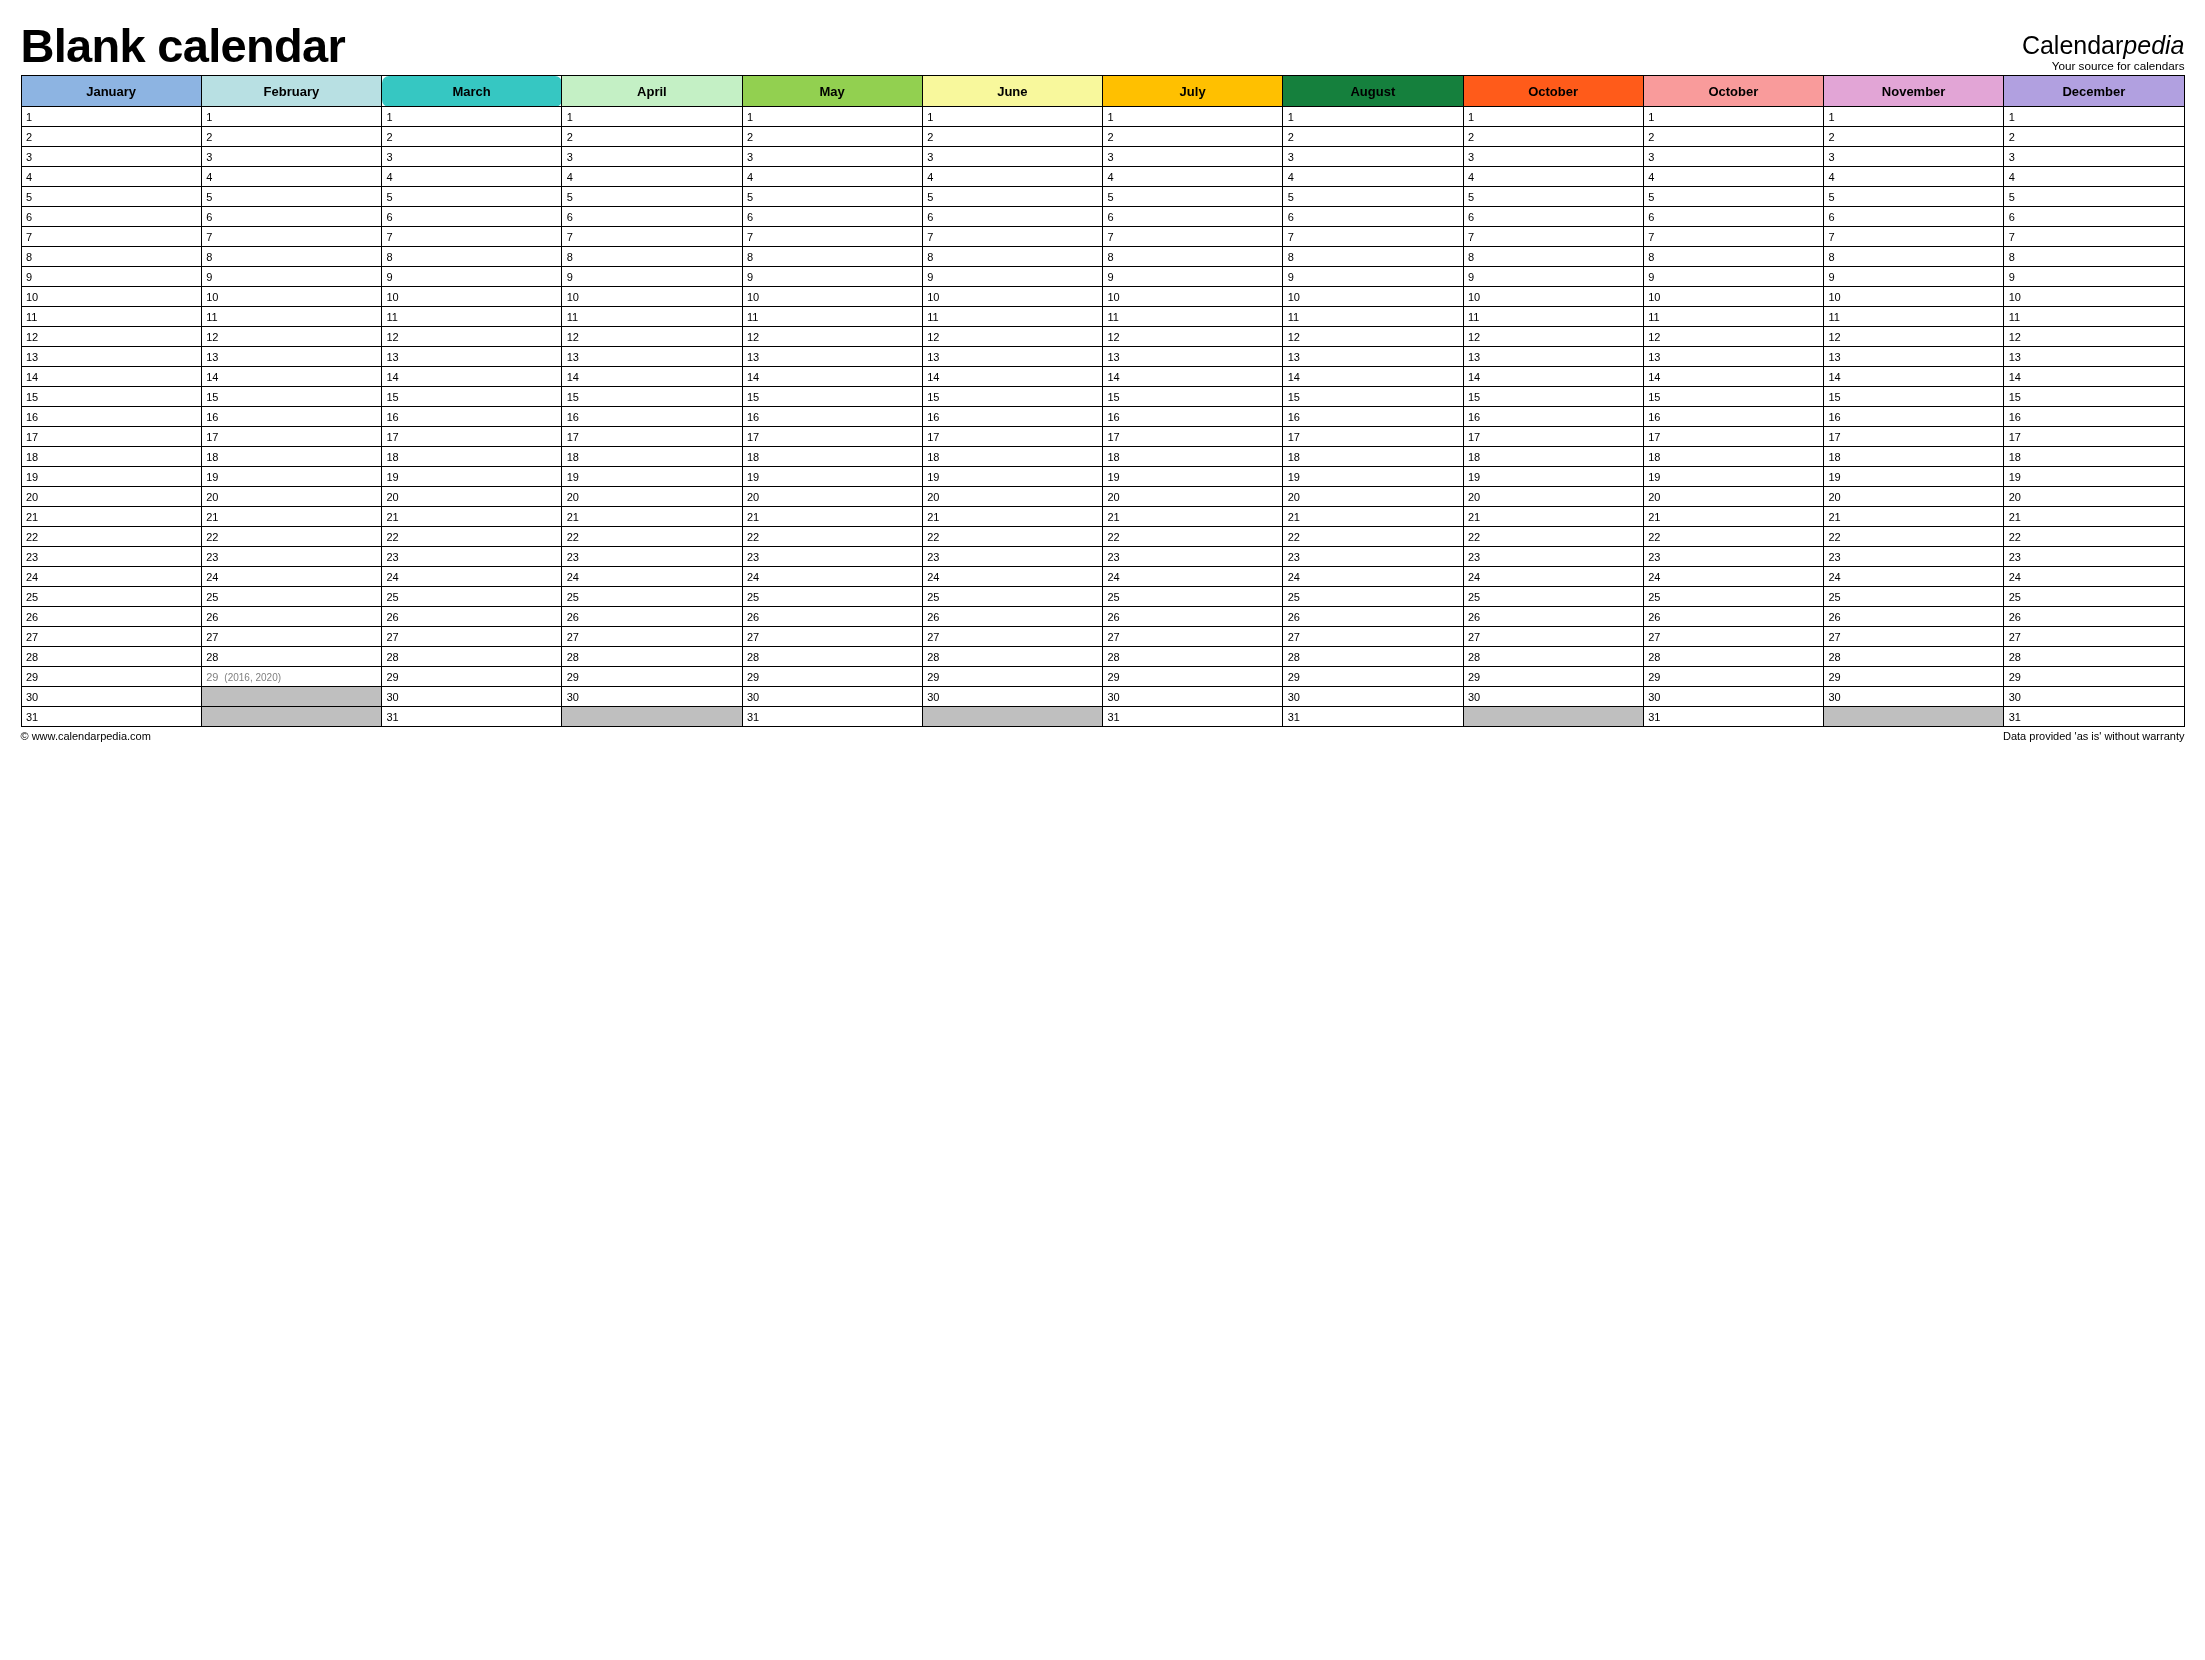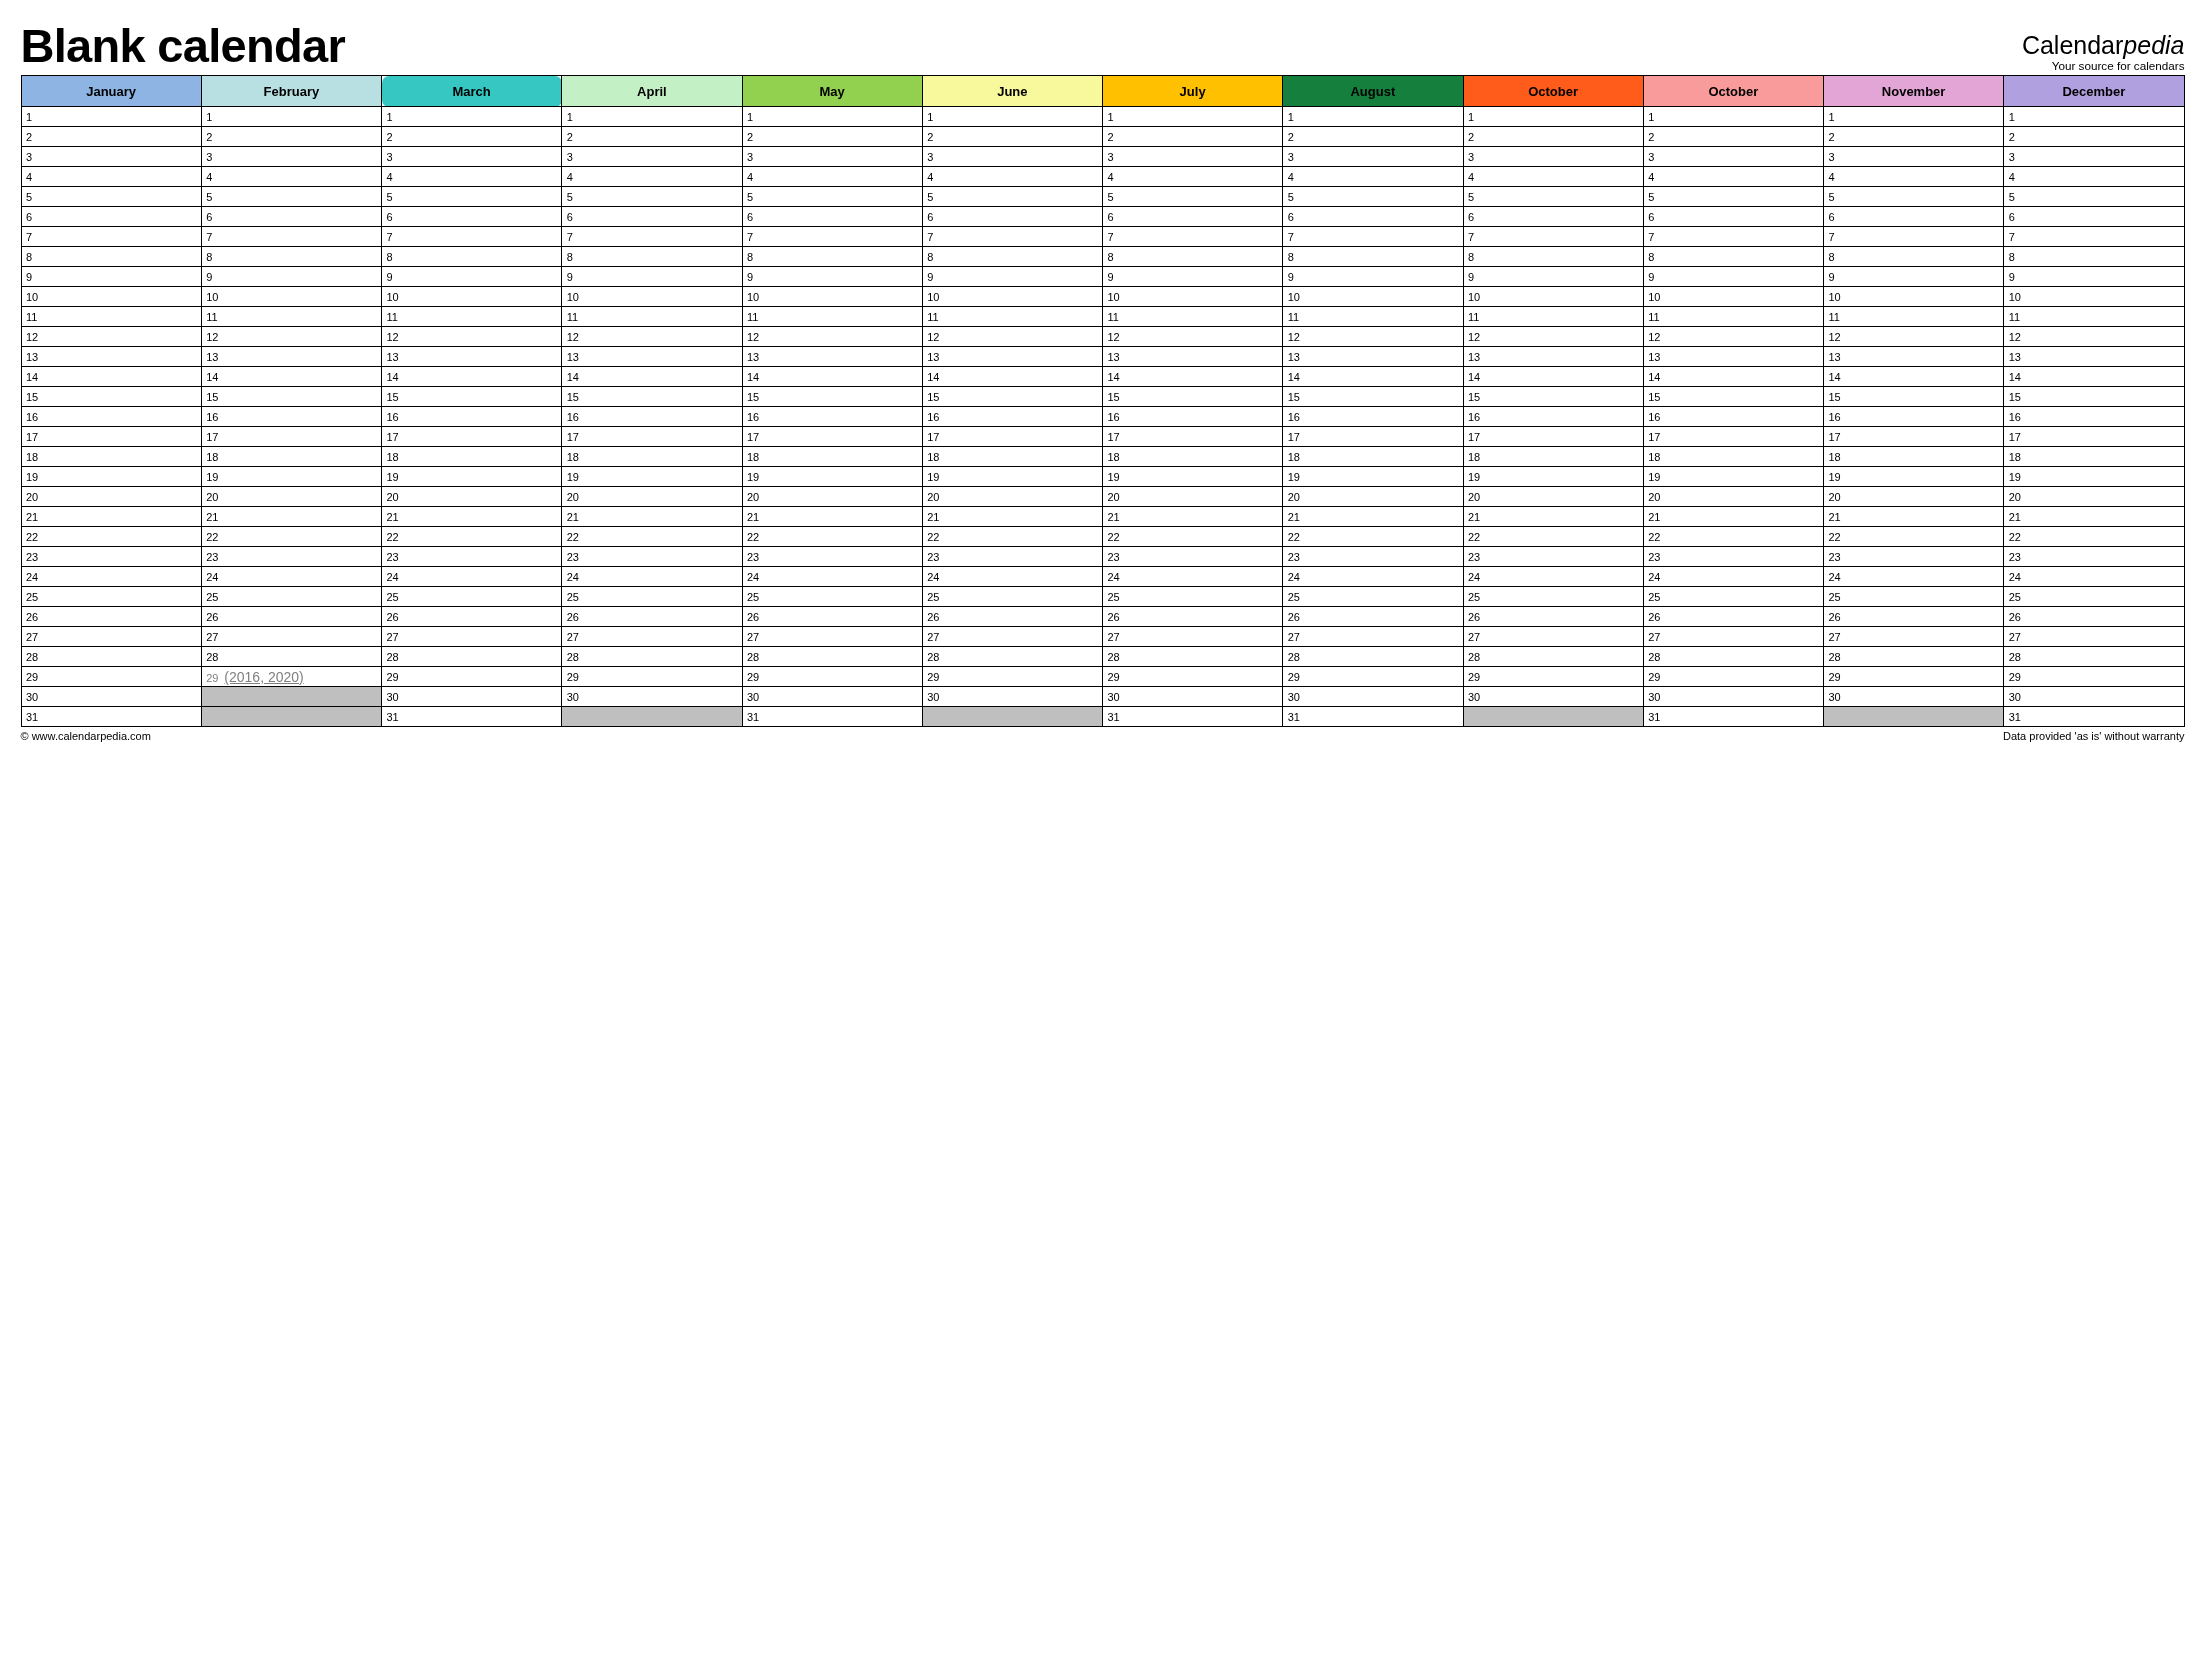--- a/index.html
+++ b/index.html
@@ -49,23 +49,22 @@
   }
   th {
     text-align: center;
     font-weight: 700;
     font-size: 13px;
     height: 31px;
   }
   .grey-cell { background: #bfbfbf; }
   .leap-note {
     color: #808080;
-    font-size: 14px;
+    font-size: 10px;
     margin-left: 2.9px;
-    text-decoration: underline;
   }
   .footer {
     display: flex;
     justify-content: space-between;
     font-size: 11px;
     margin-top: 2.9px;
   }
 </style>
 </head>
 <body>

